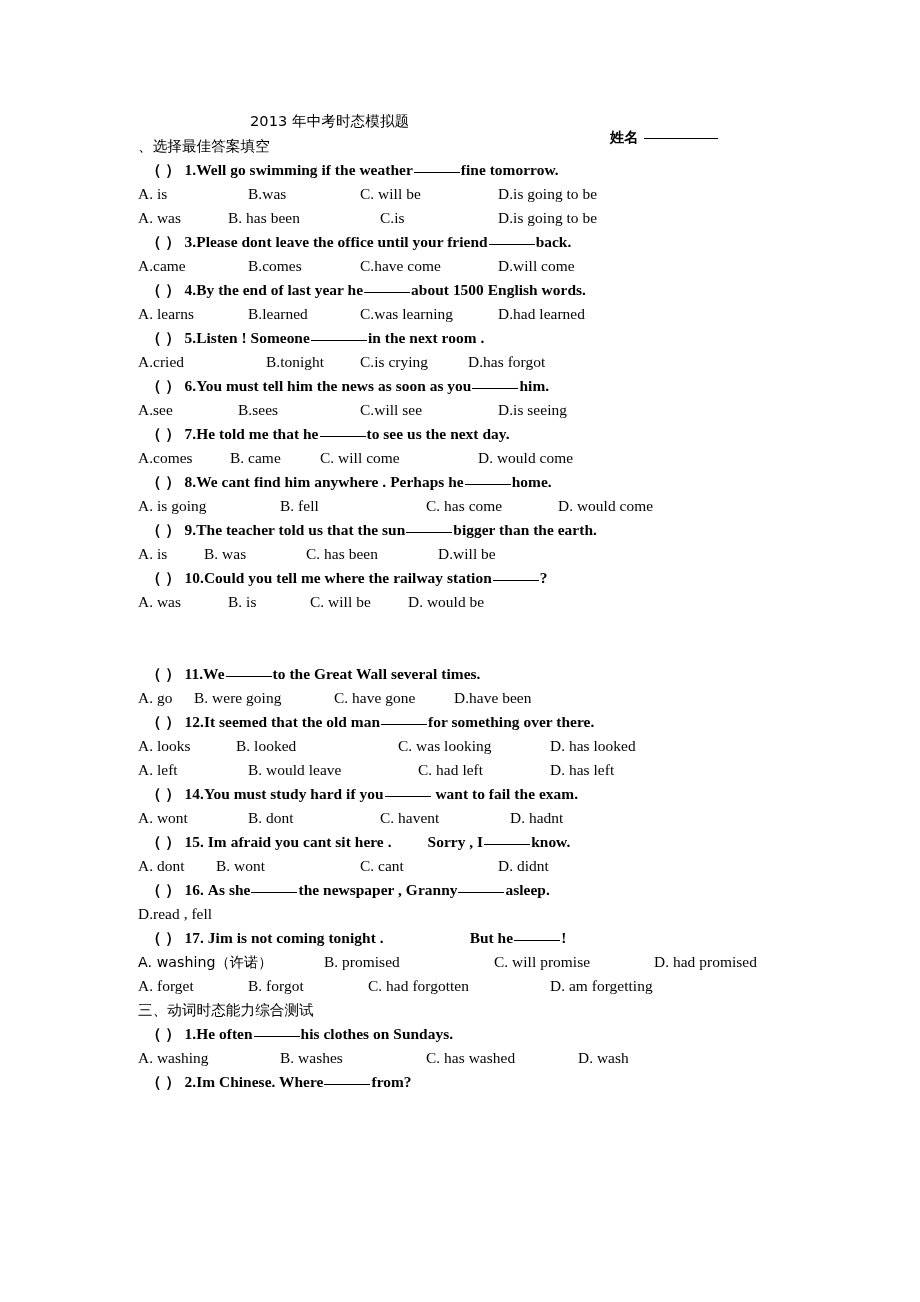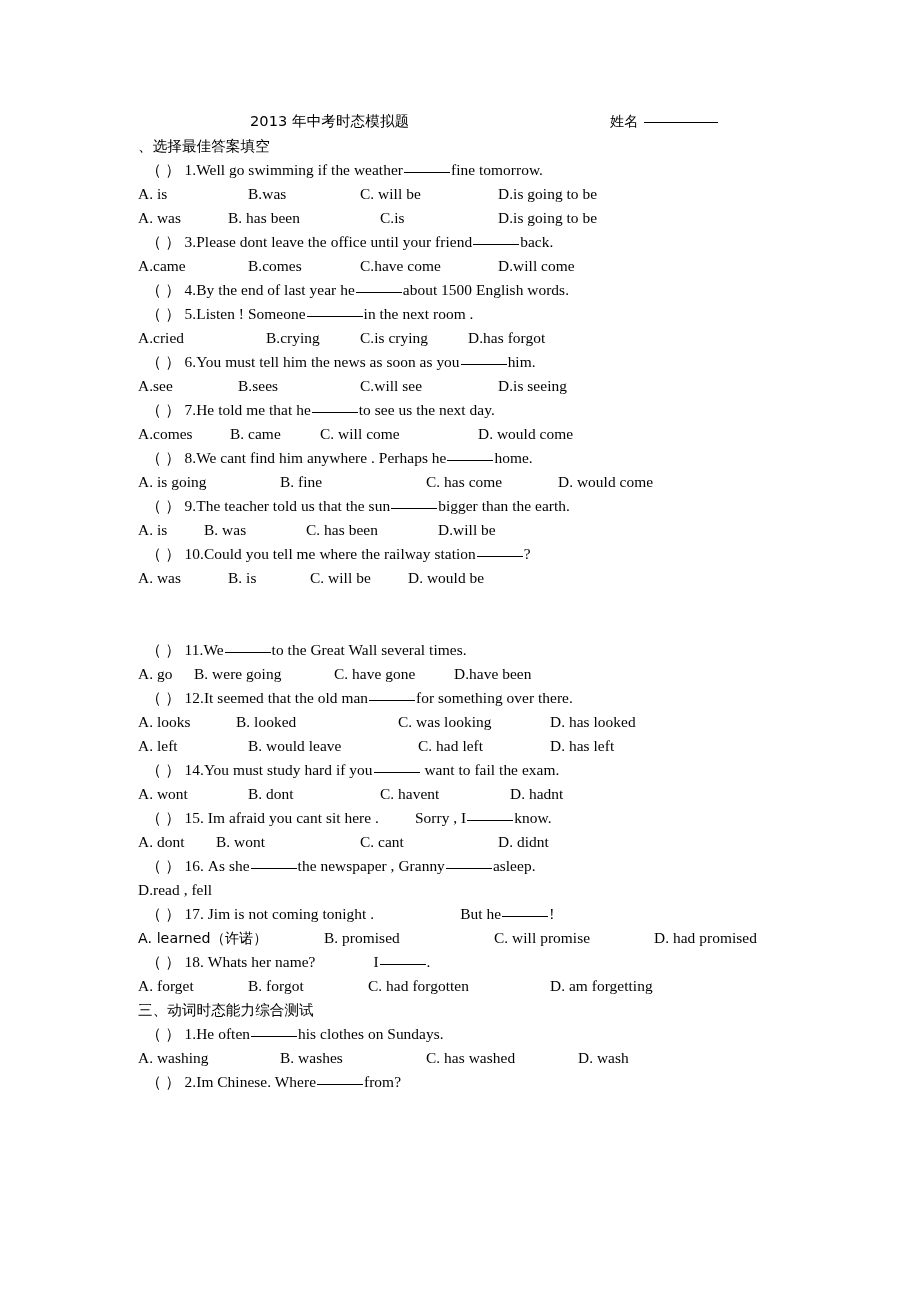--- a/index.html
+++ b/index.html
@@ -40,23 +40,24 @@
   .doc-title {
     position: absolute;
     left: 112px;
     top: 0;
     font-size: 15.5px;
     letter-spacing: 0.2px;
   }
   .name-block {
     position: absolute;
     left: 472px;
-    top: 0;
+    top: 16px;
     font-size: 15.5px;
     white-space: nowrap;
+    font-weight: bold;
   }
   .name-rule {
     display: inline-block;
     width: 74px;
     border-bottom: 1.3px solid #000;
     margin-left: 6px;
     vertical-align: 3px;
   }
 
   
@@ -69,20 +70,21 @@
   }
   .line.cjk {
     font-family: "DejaVu Sans", "Liberation Sans", sans-serif;
     font-size: 14.6px;
   }
   .line.blank {
     height: 24px;
   }
   .q-line {
     padding-left: 8px;
+    font-weight: bold;
   }
   .paren {
     letter-spacing: 0px;
   }
   .gap {
     display: inline-block;
     border-bottom: 1.1px solid #000;
     vertical-align: 2px;
     margin: 0 1px;
   }
@@ -135,47 +137,50 @@
     <div class="line q-line">
       <span class="paren">（     ）</span> <span>3.</span><span>Please dont leave the office until your friend</span><span class="gap gap-m"></span><span>back.</span>
     </div>
     <div class="line opts">
       <span class="o" style="width:110px">A.came</span><span class="o" style="width:112px">B.comes</span><span class="o" style="width:138px">C.have come</span><span class="o">D.will come</span>
     </div>
 
     <div class="line q-line">
       <span class="paren">（     ）</span> <span>4.</span><span>By the end of last year he</span><span class="gap gap-m"></span><span>about 1500 English words.</span>
     </div>
+    <div class="line opts">
+      <span class="o" style="width:110px">A. learns</span><span class="o" style="width:112px">B.learned</span><span class="o" style="width:138px">C.was learning</span><span class="o">D.had learned</span>
+    </div>
 
     <div class="line q-line">
       <span class="paren">（     ）</span> <span>5.</span><span>Listen ! Someone</span><span class="gap gap-l"></span><span>in the next room .</span>
     </div>
     <div class="line opts">
-      <span class="o" style="width:128px">A.cried</span><span class="o" style="width:94px">B.crying</span><span class="o" style="width:108px">C.is crying</span><span class="o">D.has forgot</span>
+      <span class="o" style="width:128px">A.cried</span><span class="o" style="width:94px">B.tonight</span><span class="o" style="width:108px">C.is crying</span><span class="o">D.has forgot</span>
     </div>
 
     <div class="line q-line">
       <span class="paren">（     ）</span> <span>6.</span><span>You must tell him the news as soon as you</span><span class="gap gap-m"></span><span>him.</span>
     </div>
     <div class="line opts">
       <span class="o" style="width:100px">A.see</span><span class="o" style="width:122px">B.sees</span><span class="o" style="width:138px">C.will see</span><span class="o">D.is seeing</span>
     </div>
 
     <div class="line q-line">
       <span class="paren">（     ）</span> <span>7.</span><span>He told me that he</span><span class="gap gap-m"></span><span>to see us the next day.</span>
     </div>
     <div class="line opts">
       <span class="o" style="width:92px">A.comes</span><span class="o" style="width:90px">B. came</span><span class="o" style="width:158px">C. will come</span><span class="o">D. would come</span>
     </div>
 
     <div class="line q-line">
       <span class="paren">（     ）</span> <span>8.</span><span>We cant find him anywhere . Perhaps he</span><span class="gap gap-m"></span><span>home.</span>
     </div>
     <div class="line opts">
-      <span class="o" style="width:142px">A. is going</span><span class="o" style="width:146px">B. fine</span><span class="o" style="width:132px">C. has come</span><span class="o">D. would come</span>
+      <span class="o" style="width:142px">A. is going</span><span class="o" style="width:146px">B. fell</span><span class="o" style="width:132px">C. has come</span><span class="o">D. would come</span>
     </div>
 
     <div class="line q-line">
       <span class="paren">（     ）</span> <span>9.</span><span>The teacher told us that the sun</span><span class="gap gap-m"></span><span>bigger than the earth.</span>
     </div>
     <div class="line opts">
       <span class="o" style="width:66px">A. is</span><span class="o" style="width:102px">B. was</span><span class="o" style="width:132px">C. has been</span><span class="o">D.will be</span>
     </div>
 
     <div class="line q-line">
@@ -224,26 +229,23 @@
       <span class="paren">（     ）</span> <span>16.</span><span> As she</span><span class="gap gap-m"></span><span>the newspaper , Granny</span><span class="gap gap-m"></span><span>asleep.</span>
     </div>
     <div class="line opts">
       <span class="o">D.read , fell</span>
     </div>
 
     <div class="line q-line">
       <span class="paren">（     ）</span> <span>17.</span><span> Jim is not coming tonight .</span><span class="sp-xl"></span><span>But he</span><span class="gap gap-m"></span><span>!</span>
     </div>
     <div class="line opts">
-      <span class="o" style="width:186px"><span class="cjk-inline">A. learned（许诺）</span></span><span class="o" style="width:170px">B. promised</span><span class="o" style="width:160px">C. will promise</span><span class="o">D. had promised</span>
-    </div>
-
-    <div class="line q-line">
-      <span class="paren">（     ）</span> <span>18.</span><span> Whats her name?</span><span class="sp-l"></span><span>I</span><span class="gap gap-m"></span><span>.</span>
-    </div>
+      <span class="o" style="width:186px"><span class="cjk-inline">A. washing（许诺）</span></span><span class="o" style="width:170px">B. promised</span><span class="o" style="width:160px">C. will promise</span><span class="o">D. had promised</span>
+    </div>
+
     <div class="line opts">
       <span class="o" style="width:110px">A. forget</span><span class="o" style="width:120px">B. forgot</span><span class="o" style="width:182px">C. had forgotten</span><span class="o">D. am forgetting</span>
     </div>
 
     <div class="line cjk">三、动词时态能力综合测试</div>
 
     <div class="line q-line">
       <span class="paren">（     ）</span> <span>1.</span><span>He often</span><span class="gap gap-m"></span><span>his clothes on Sundays.</span>
     </div>
     <div class="line opts">

